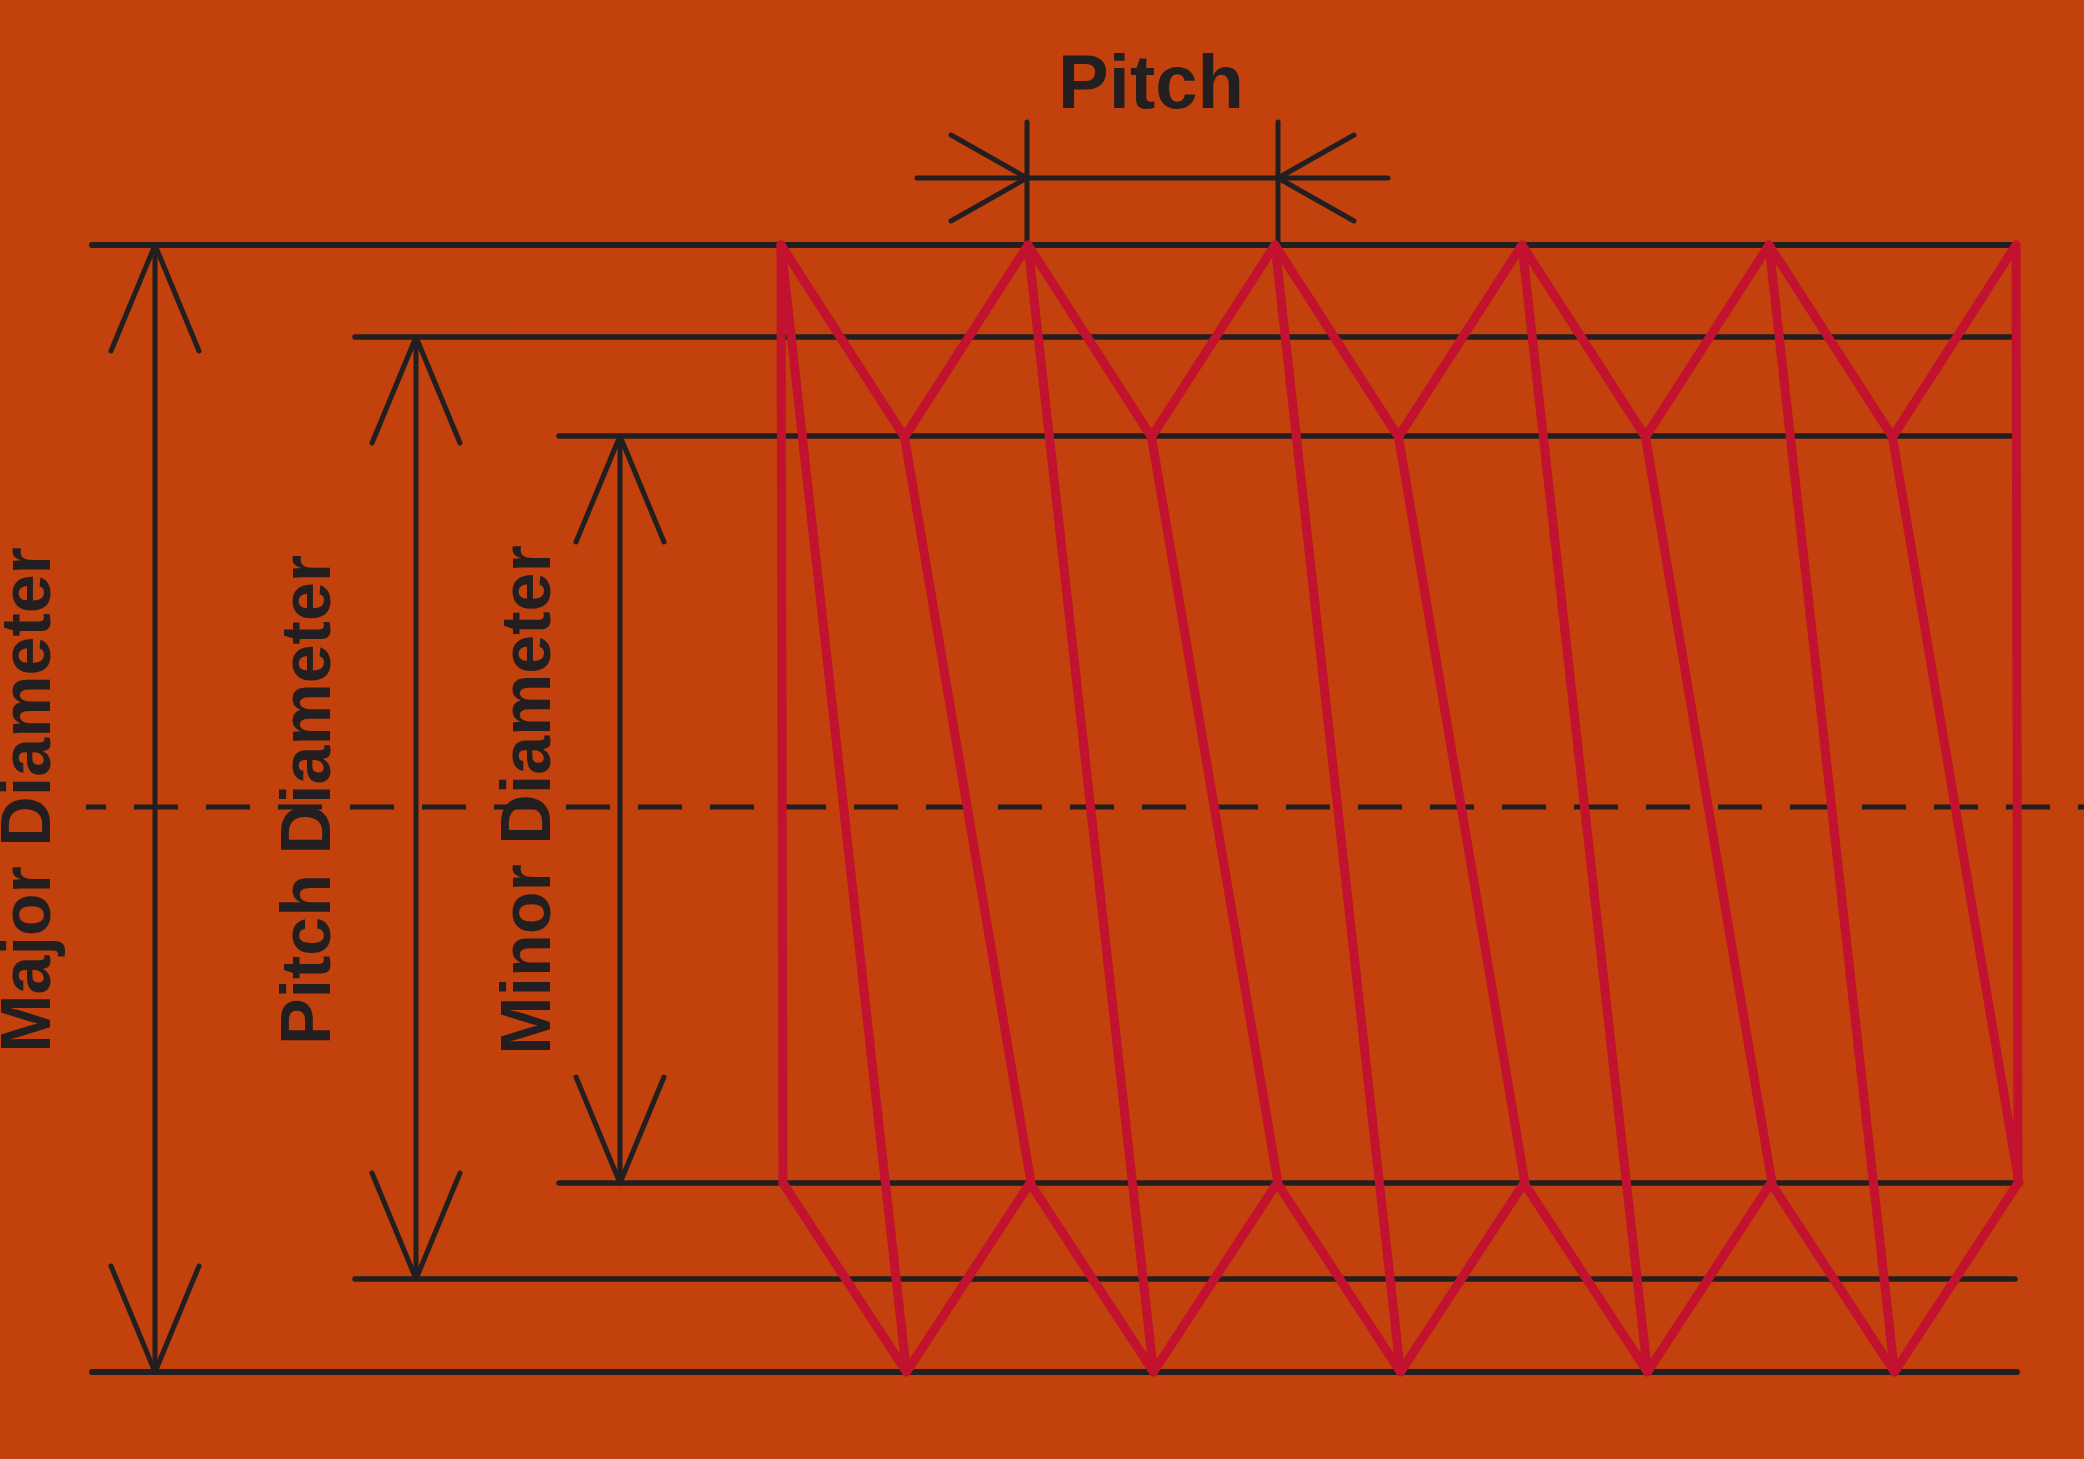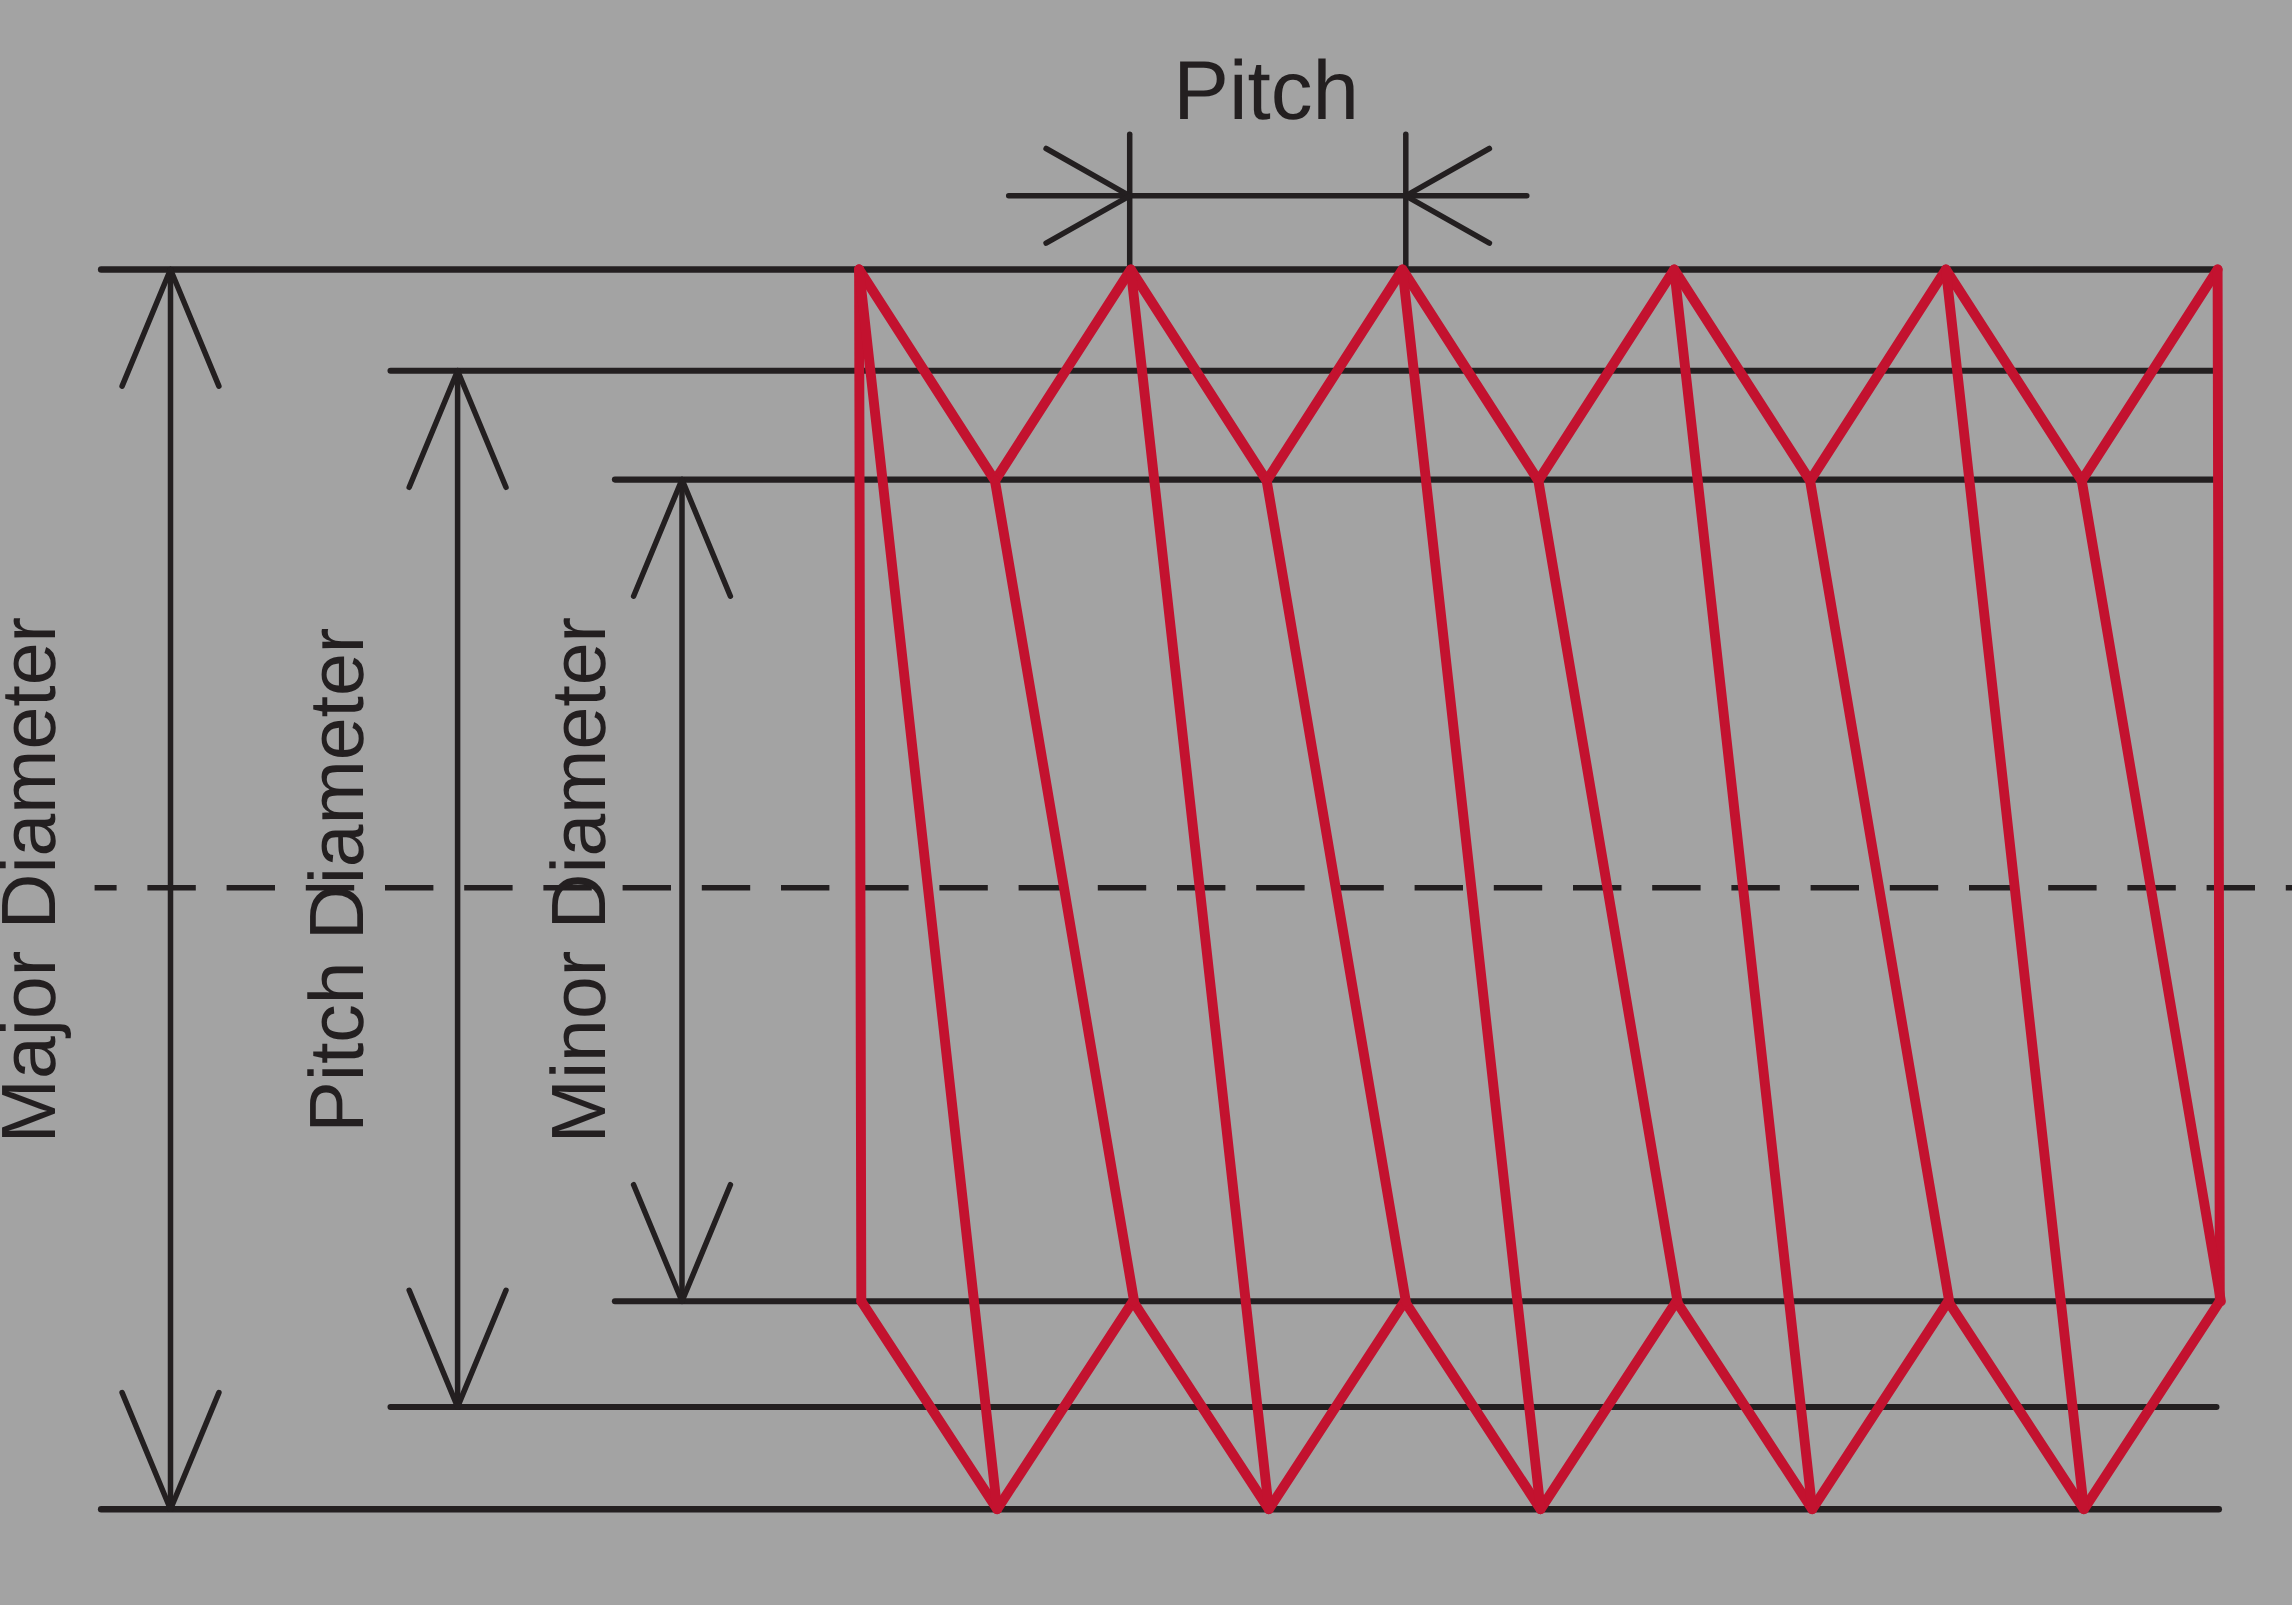--- a/index.html
+++ b/index.html
@@ -4,23 +4,24 @@
 <style>
   html, body {
     margin: 0;
     padding: 0;
     background: #ffffff;
   }
   .stage {
     position: relative;
     width: 2084px;
     height: 1459px;
-    background: #a3a3a3;
+    background: #c2410c;
     overflow: hidden;
     font-family: "Liberation Sans", sans-serif;
+    font-weight: bold;
   }
   svg { display: block; }
   text {
     font-family: "Liberation Sans", sans-serif;
     fill: #231f20;
   }
 </style>
 </head>
 <body>
 

